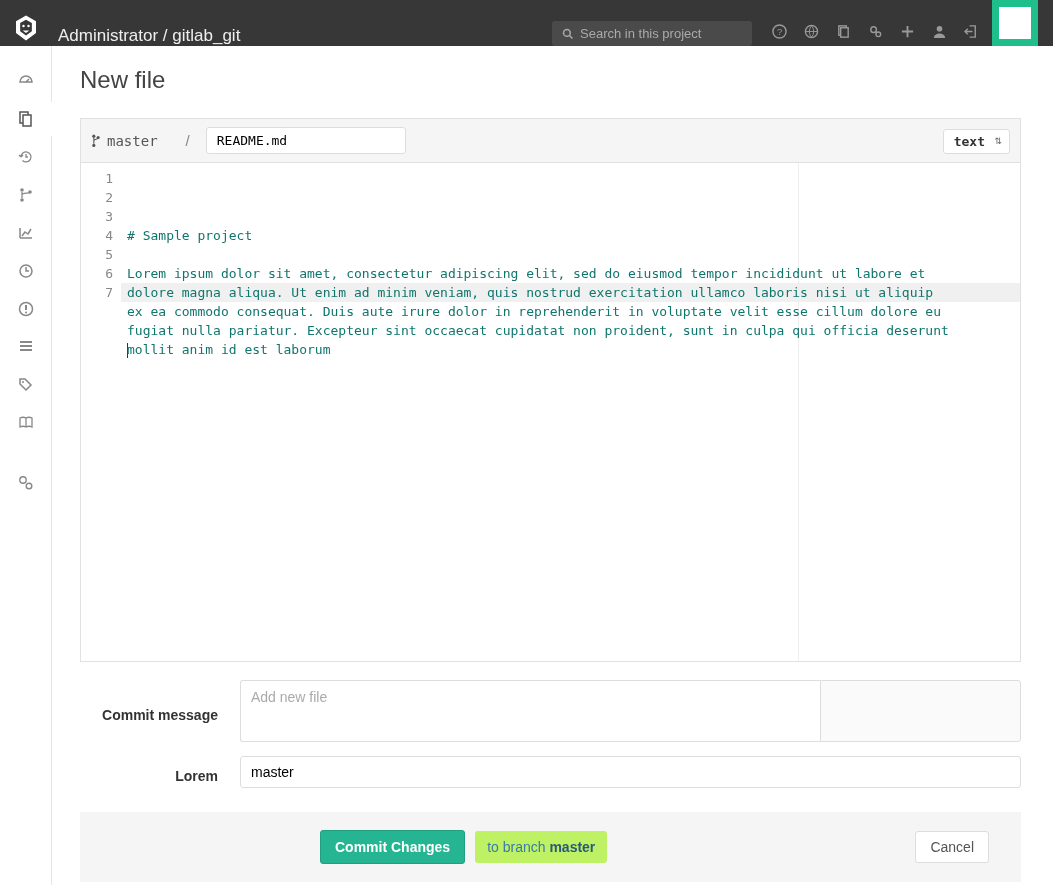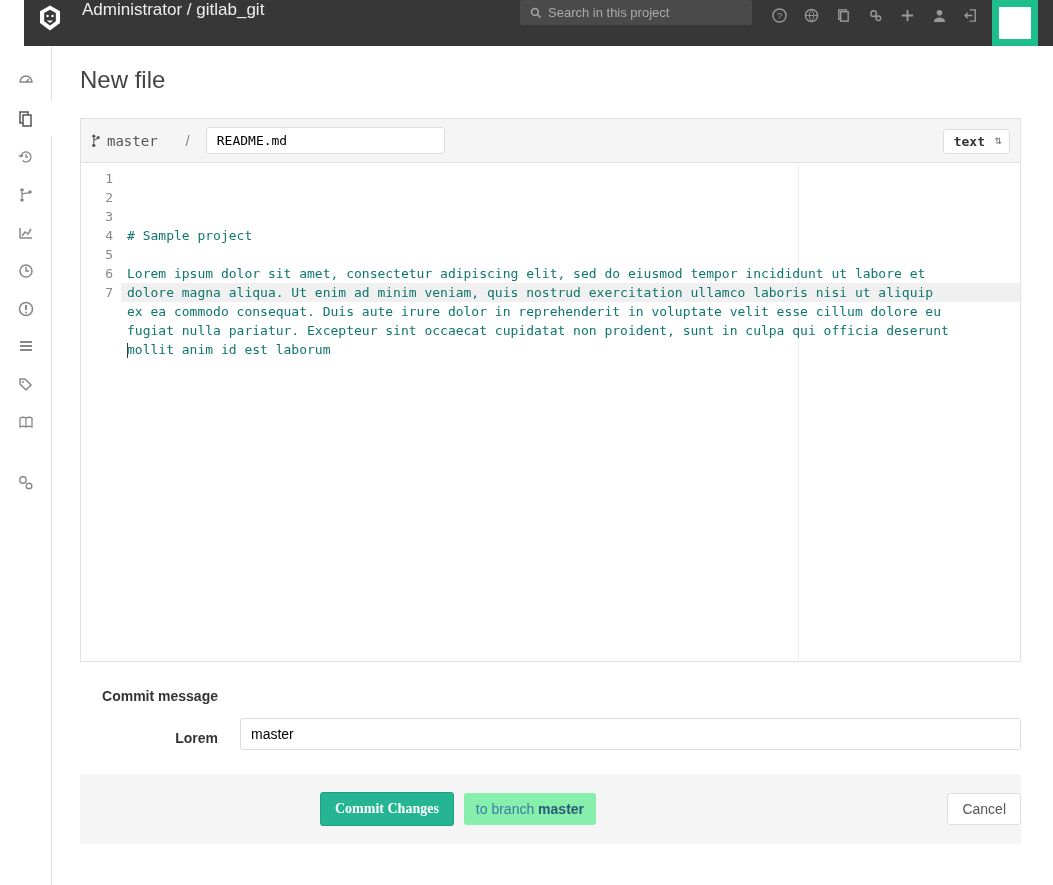--- a/index.html
+++ b/index.html
@@ -1,22 +1,22 @@
 <!DOCTYPE html>
 <html><head>
 <meta charset="utf-8">
 <style>
 * { box-sizing: border-box; margin: 0; padding: 0; }
 body { font-family: "Helvetica Neue", Helvetica, Arial, sans-serif; font-size: 14px; color: #333; background: #fff; }
 
-.topbar { background: #373737; height: 46px; display: flex; align-items: flex-start; padding: 0 15px 0 8px; color: #ccc; margin-left: 24px; }
+.topbar { background: #373737; height: 46px; display: flex; align-items: flex-end; padding: 0 15px 0 8px; color: #ccc; }
 .logo { width: 36px; height: 36px; display:flex; align-items:center; justify-content:center; margin-right: 14px; }
 .logo svg { width: 30px; height: 30px; }
 .breadcrumb { flex: 1; font-size: 17px; color: #eee; }
-.search-box { background: #4a4a4a; border-radius: 3px; padding: 5px 10px; margin-right: 12px; width: 232px; display:flex; align-items:center; gap:6px; color:#aaa; font-size:13px; }
+.search-box { background: #4a4a4a; border-radius: 3px; padding: 5px 10px; margin-right: 12px; width: 200px; display:flex; align-items:center; gap:6px; color:#aaa; font-size:13px; }
 .topbar-icons { display:flex; align-items:center; gap:2px; }
 .topbar-icon { width: 30px; height:30px; display:flex; align-items:center; justify-content:center; color:#999; cursor:pointer; }
 .topbar-icon svg { width:15px; height:15px; fill:#999; }
 .avatar-block { width:46px; height:46px; background:#1fbf8c; margin-left:6px; display:flex; align-items:center; justify-content:center; }
 .avatar-block-inner { width:32px; height:32px; background:#fff; }
 
 .layout { display:flex; min-height: calc(100vh - 46px); }
 .sidebar { width: 52px; background:#fff; border-right:1px solid #e5e5e5; display:flex; flex-direction:column; align-items:center; padding-top:18px; gap:4px; }
 .sidebar-gap { height: 18px; }
 .side-icon { width:52px; height:34px; display:flex; align-items:center; justify-content:center; color:#888; cursor:pointer; }
@@ -25,21 +25,21 @@
 .side-icon.active::before { content:""; position:absolute; left:0; top:0; bottom:0; width:3px; background:transparent; }
 .side-icon.active svg { fill:#555; }
 
 .main { flex:1; padding: 20px 32px 40px 28px; }
 h1.page-title { font-size: 24px; font-weight: 500; color:#444; margin-bottom:24px; }
 
 .toolbar { background:#f5f5f5; border:1px solid #e1e1e1; padding:8px 10px; display:flex; align-items:center; gap:10px; border-bottom:none; }
 .branch-pill { font-family: Menlo, Monaco, Consolas, monospace; font-size:14px; color:#555; display:flex; align-items:center; gap:6px; }
 .branch-pill svg { width:10px; height:14px; fill:#555; }
 .slash { color:#888; font-size:15px; padding:0 6px 0 18px; }
-.filename-input { border:1px solid #ddd; border-radius:3px; padding:5px 10px; width:239px; font-family: Menlo, Monaco, Consolas, monospace; font-size:13px; }
+.filename-input { border:1px solid #ddd; border-radius:3px; padding:5px 10px; width:200px; font-family: Menlo, Monaco, Consolas, monospace; font-size:13px; }
 .spacer { flex:1; }
 .lang-select { border:1px solid #ddd; background:#fff; border-radius:3px; padding:4px 24px 4px 10px; font-family: Menlo, Monaco, Consolas, monospace; font-size:13px; position:relative;font-weight:bold; }
 .lang-select-wrap { position:relative; }
 .lang-select-wrap::after { content:"⇅"; font-size:9px; position:absolute; right:8px; top:50%; transform:translateY(-50%); color:#666; pointer-events:none; }
 
 .editor { border:1px solid #e1e1e1; display:flex; height:500px; background:#fff; }
 .gutter { width:40px; background:#fff; border-right:none; text-align:right; padding:6px 8px 0 0; font-family: Menlo, Monaco, Consolas, monospace; font-size:13px; color:#888; line-height:19px; }
 .code-area { flex:1; position:relative; font-family: Menlo, Monaco, Consolas, monospace; font-size:13px; color:#0f766e; padding:6px 10px 0 6px; line-height:19px; white-space:pre-wrap; }
 .code-area .current-line-bg { position:absolute; left:0; right:0; height:19px; background:#f0f0f0; z-index:0; }
 .code-area .vr { position:absolute; top:0; bottom:0; border-left:1px solid #eee; z-index:0; }
@@ -50,24 +50,24 @@
 .form-section { margin-top:18px; }
 .form-row { display:flex; align-items:center; margin-bottom:14px; }
 .form-label { width:160px; text-align:right; padding-right:22px; padding-top:8px; font-weight:600; color:#333; font-size:14px; }
 .form-control { flex:1; }
 .commit-msg { display:flex; gap:0; }
 .commit-msg textarea { width:580px; height:62px; border:1px solid #ddd; border-right:none; border-radius:3px 0 0 3px; padding:8px 10px; font-family: inherit; font-size:14px; resize:none; color:#333; }
 .commit-msg textarea::placeholder { color:#aaa; }
 .commit-msg .extra { flex:1; border:1px solid #ddd; border-radius:0 3px 3px 0; background:#fafafa; }
 .branch-input { width:100%; border:1px solid #ddd; border-radius:3px; padding:7px 10px; font-size:14px; }
 .action-left { margin-left:240px; display:flex; align-items:center; gap:10px; }
-.btn-primary { background:#26b592; color:#fff; border:1px solid #1fa080; border-radius:3px; padding:8px 14px; font-weight:600; font-size:14px; cursor:pointer;font-family:Liberation Serif, serif; }
-.branch-hint { background:#86efac; color:#3a7ca5; padding:8px 12px; border-radius:3px; font-size:14px; }
+.btn-primary { background:#26b592; color:#fff; border:1px solid #1fa080; border-radius:3px; padding:8px 14px; font-weight:600; font-size:14px; cursor:pointer; }
+.branch-hint { background:#bef264; color:#3a7ca5; padding:8px 12px; border-radius:3px; font-size:14px; }
 .branch-hint strong { color:#2a5a78; font-weight:600; }
-.action-right { margin-left:auto; }
+.action-right { margin-left:auto; margin-right:32px; }
 .btn-default { background:#fff; border:1px solid #ddd; border-radius:3px; padding:7px 14px; font-size:14px; cursor:pointer; color:#555; }
 
 .footer-bar { background:#f5f5f5; margin-top:24px; padding:18px 0; display:flex; align-items:center; }
 </style>
 </head>
 <body>
 
 <div class="topbar">
   <div class="logo">
     <svg viewBox="0 0 36 36">
@@ -231,20 +231,24 @@
         </div>
       <div class="code-area" id="code-area"><div class="current-line-bg" style="top: 120px;"></div>
         <div class="vr" id="ruler" style="left: 676.8px;"></div>
         <div class="lines" id="lines"><div class="code-line"># Sample project</div><div class="code-line"></div><div class="code-line">Lorem ipsum dolor sit amet, consectetur adipiscing elit, sed do eiusmod tempor incididunt ut labore et</div><div class="code-line">dolore magna aliqua. Ut enim ad minim veniam, quis nostrud exercitation ullamco laboris nisi ut aliquip</div><div class="code-line">ex ea commodo consequat. Duis aute irure dolor in reprehenderit in voluptate velit esse cillum dolore eu</div><div class="code-line">fugiat nulla pariatur. Excepteur sint occaecat cupidatat non proident, sunt in culpa qui officia deserunt</div><div class="code-line"><span class="cursor"></span>mollit anim id est laborum</div></div>
       </div>
     </div>
 
     <div class="form-section">
       <div class="form-row">
         <div class="form-label">Commit message</div>
+        <div class="form-control commit-msg">
+          <textarea placeholder="Add new file" style=""></textarea>
+          <div class="extra"></div>
+        </div>
       </div>
       <div class="form-row">
         <div class="form-label">Lorem</div>
         <div class="form-control">
           <input class="branch-input" value="master" style="">
         </div>
       </div>
     </div>
 
     <div class="footer-bar">

